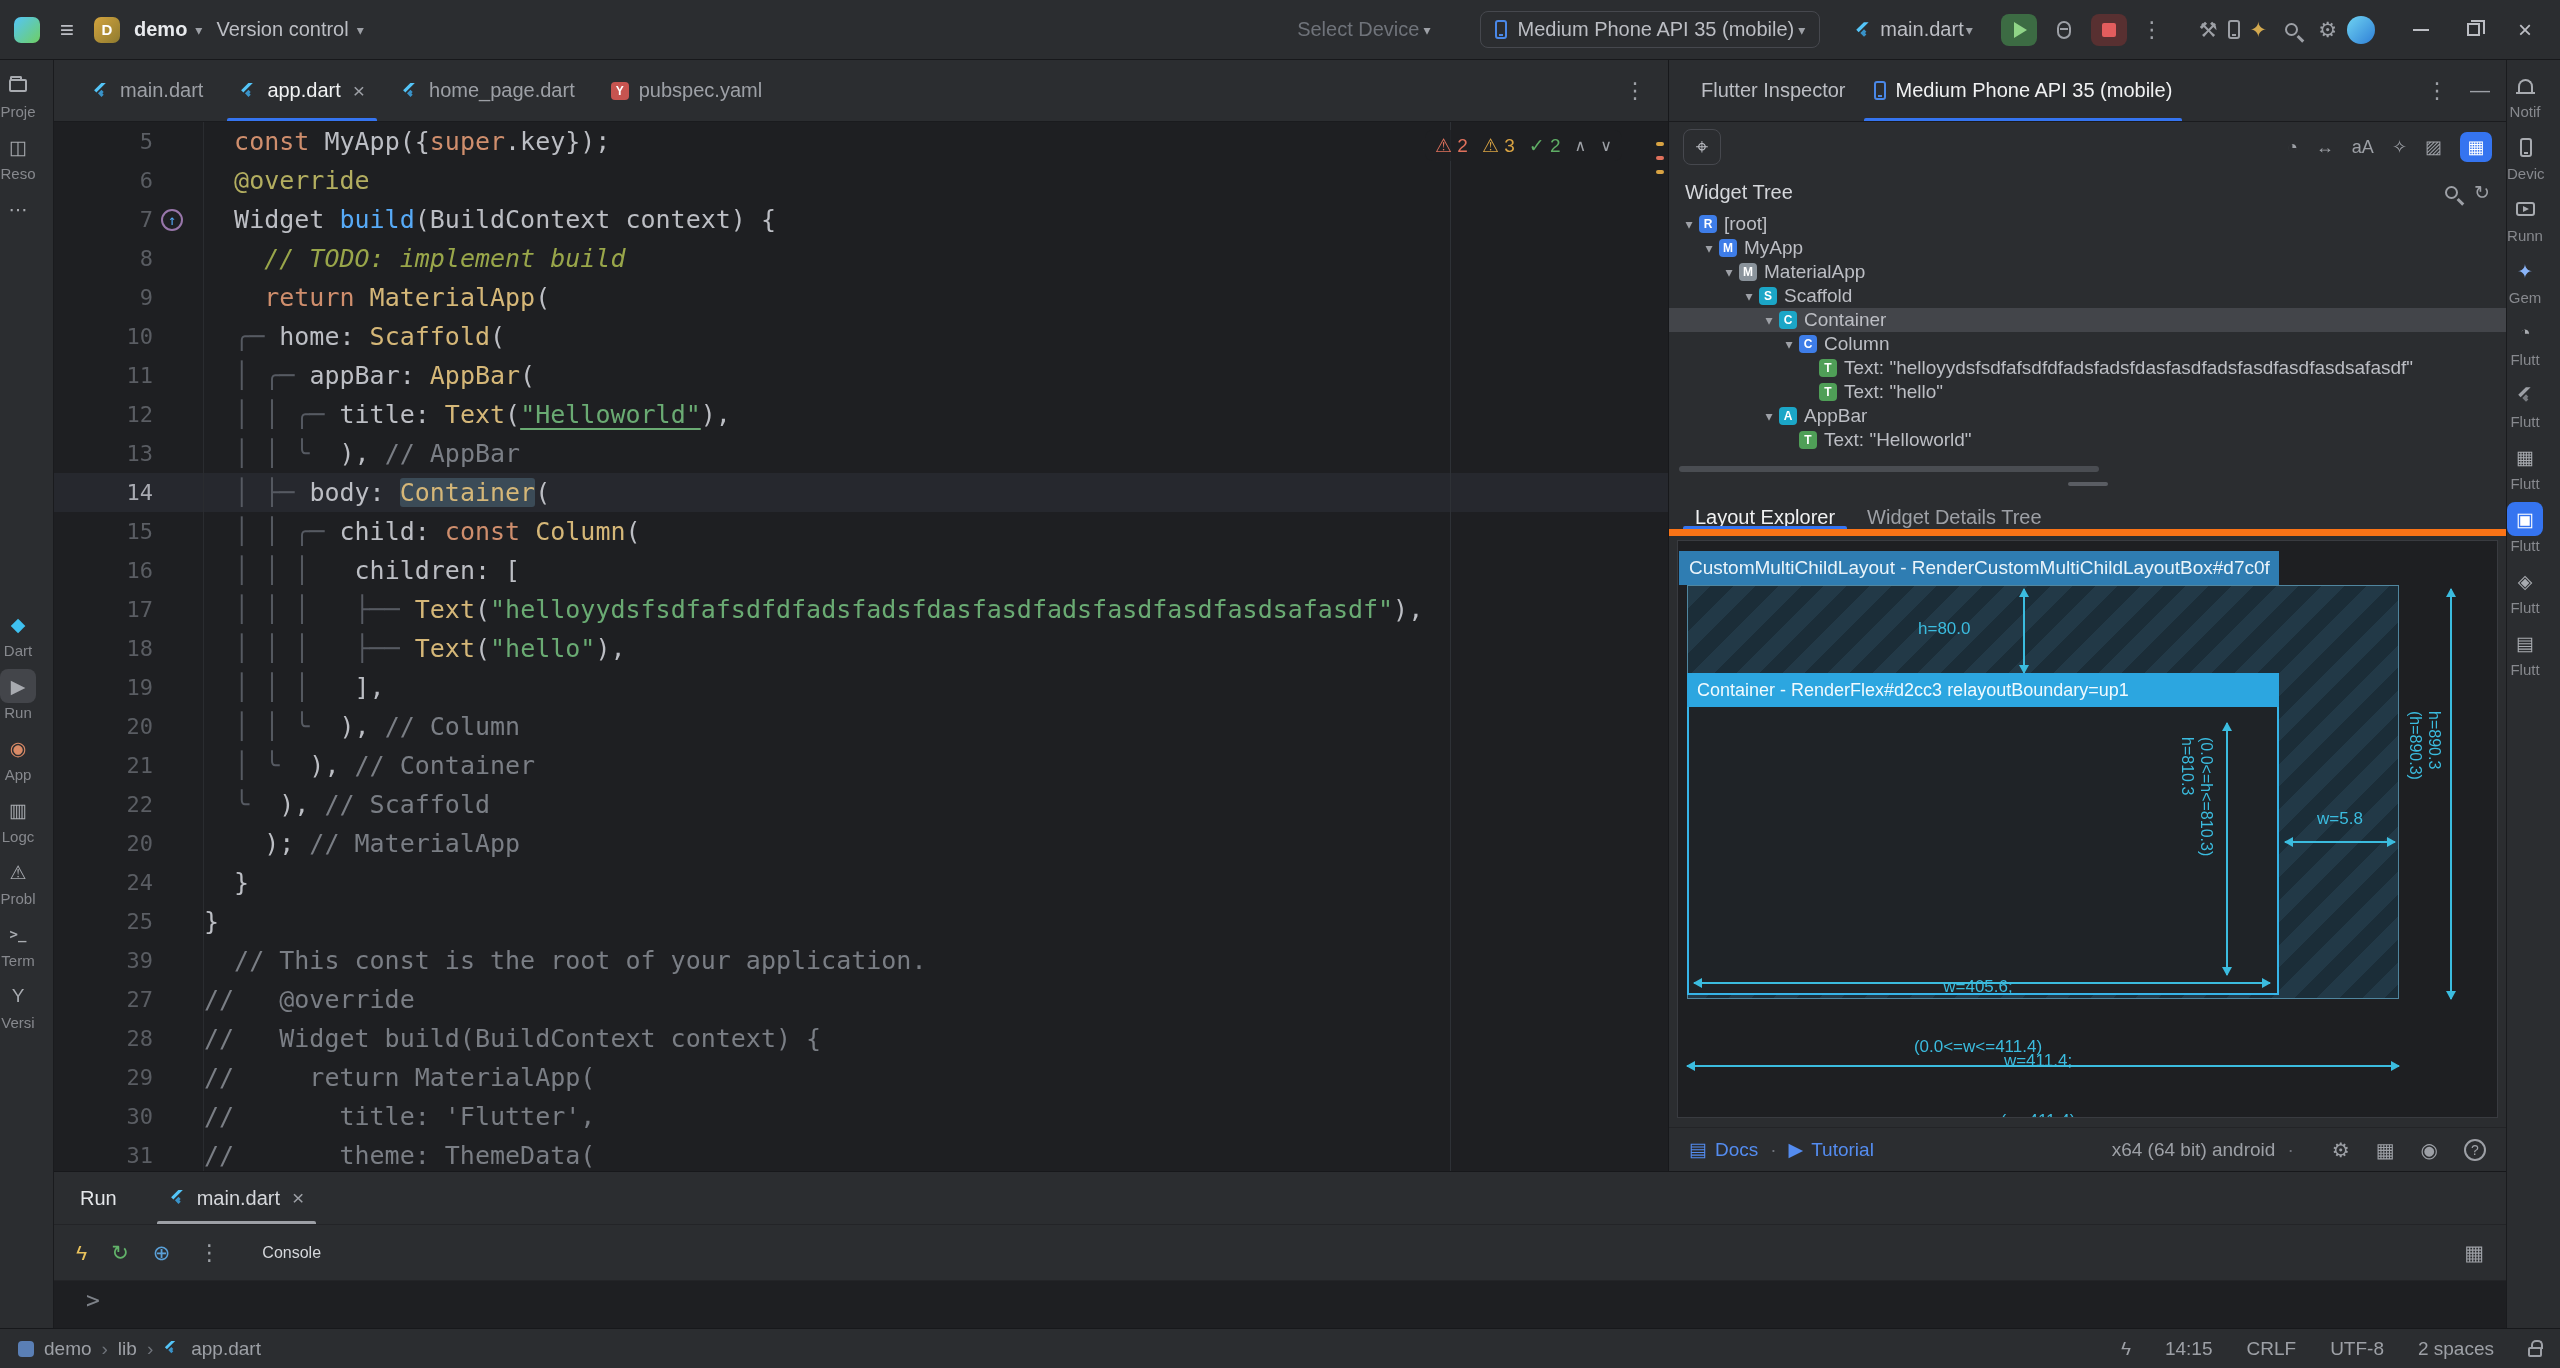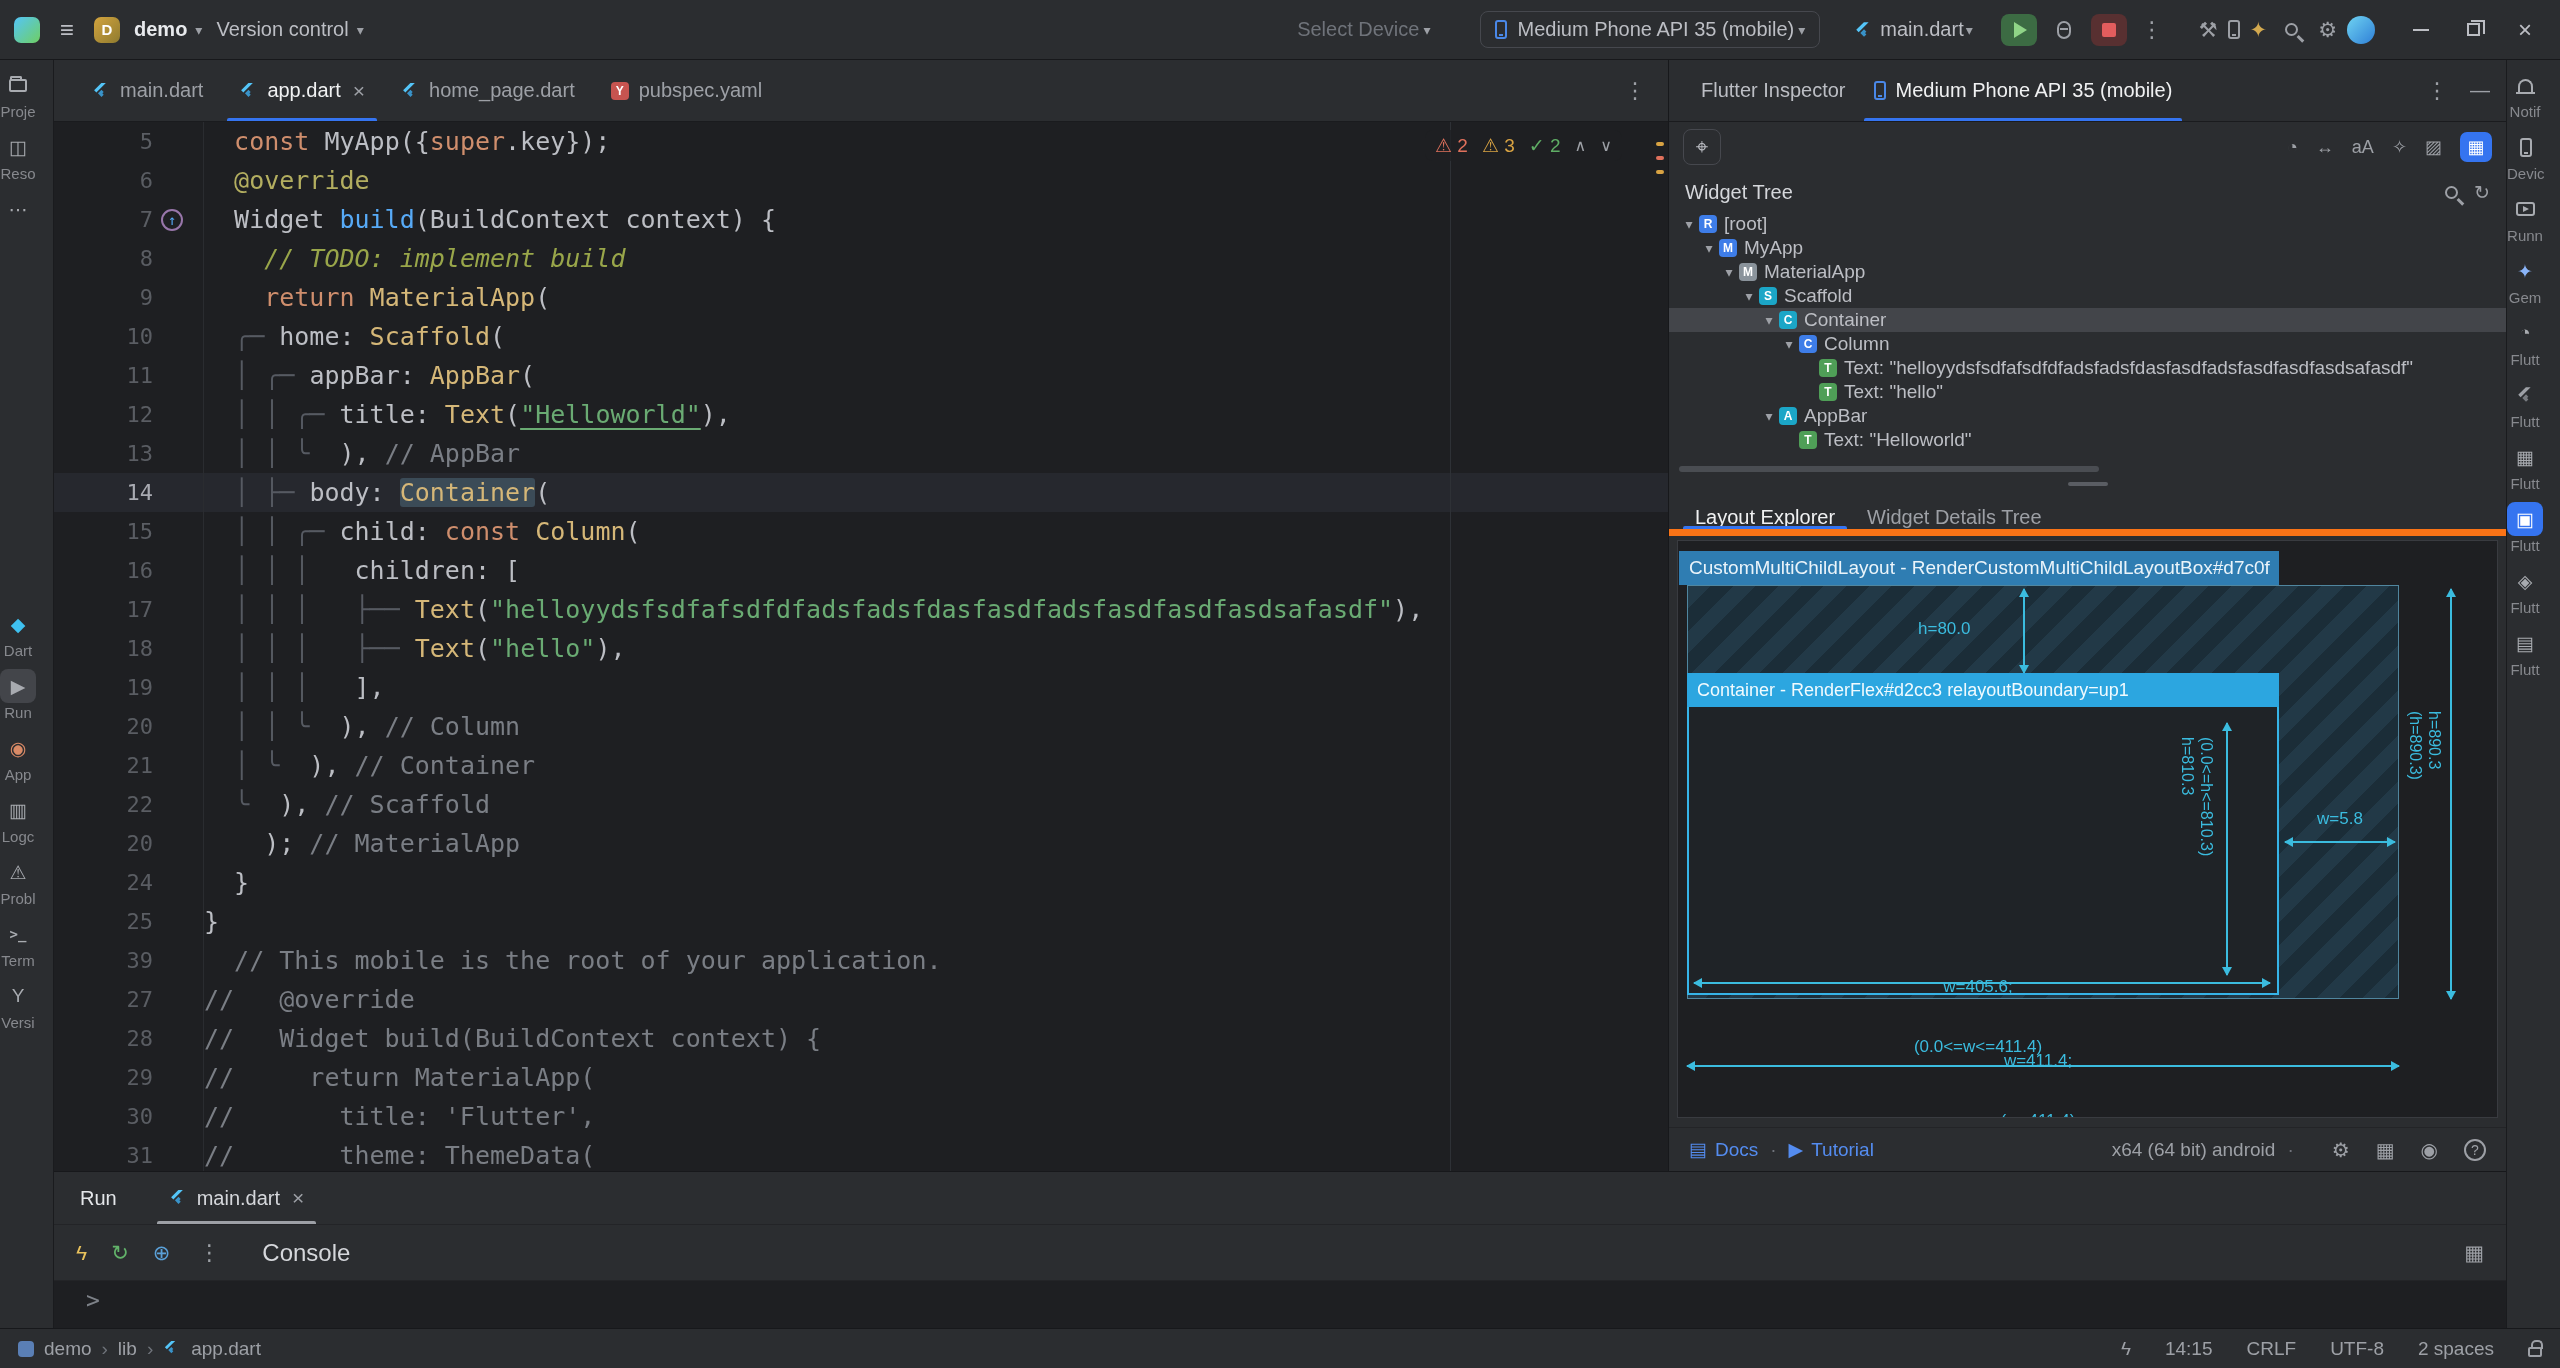--- a/index.html
+++ b/index.html
@@ -494,21 +494,21 @@
                 <div class="crow"><span class="p">  </span><span class="g">│ │ │</span><span class="p">   children: [</span></div>
                 <div class="crow"><span class="p">  </span><span class="g">│ │ │   ├──</span><span class="p"> </span><span class="c">Text</span><span class="p">(</span><span class="s">"helloyydsfsdfafsdfdfadsfadsfdasfasdfadsfasdfasdfasdsafasdf"</span><span class="p">),</span></div>
                 <div class="crow"><span class="p">  </span><span class="g">│ │ │   ├──</span><span class="p"> </span><span class="c">Text</span><span class="p">(</span><span class="s">"hello"</span><span class="p">),</span></div>
                 <div class="crow"><span class="p">  </span><span class="g">│ │ │</span><span class="p">   ],</span></div>
                 <div class="crow"><span class="p">  </span><span class="g">│ │ ╰</span><span class="p">  ), </span><span class="m">// Column</span></div>
                 <div class="crow"><span class="p">  </span><span class="g">│ ╰</span><span class="p">  ), </span><span class="m">// Container</span></div>
                 <div class="crow"><span class="p">  </span><span class="g">╰</span><span class="p">  ), </span><span class="m">// Scaffold</span></div>
                 <div class="crow"><span class="p">    ); </span><span class="m">// MaterialApp</span></div>
                 <div class="crow"><span class="p">  }</span></div>
                 <div class="crow"><span class="p">}</span></div>
-                <div class="crow"><span class="p">  </span><span class="m">// This mobile is the root of your application.</span></div>
+                <div class="crow"><span class="p">  </span><span class="m">// This const is the root of your application.</span></div>
                 <div class="crow"><span class="m">//   @override</span></div>
                 <div class="crow"><span class="m">//   Widget build(BuildContext context) {</span></div>
                 <div class="crow"><span class="m">//     return MaterialApp(</span></div>
                 <div class="crow"><span class="m">//       title: 'Flutter',</span></div>
                 <div class="crow"><span class="m">//       theme: ThemeData(</span></div>
               </div>
             <div class="badges">
               <span class="b-err">⚠ <span>2</span></span>
               <span class="b-warn">⚠ <span>3</span></span>
               <span class="b-ok">✓ <span>2</span></span>
@@ -689,21 +689,21 @@
             </span>
             <span>main.dart</span>
             <span class="tclose">×</span>
           </div>
         </div>
         <div class="rp-toolbar">
           <span style="color:#e8c15c;">ϟ</span>
           <span style="color:#62b36a;">↻</span>
           <span style="color:#5aa0d8;">⊕</span>
           <span class="kebab">⋮</span>
-          <span style="color:#d5d7db; font-size:24px; margin-left:14px;">Console</span>
+          <span style="color:#d5d7db; font-size:16px; margin-left:14px;">Console</span>
           <span class="rp-right">▦</span>
         </div>
         <div class="rp-console">
           <span class="prompt">&gt;</span>
         </div>
       </div>
     </div>
 
     <div class="stripe right" id="rstripe">
         <div class="sitem">

